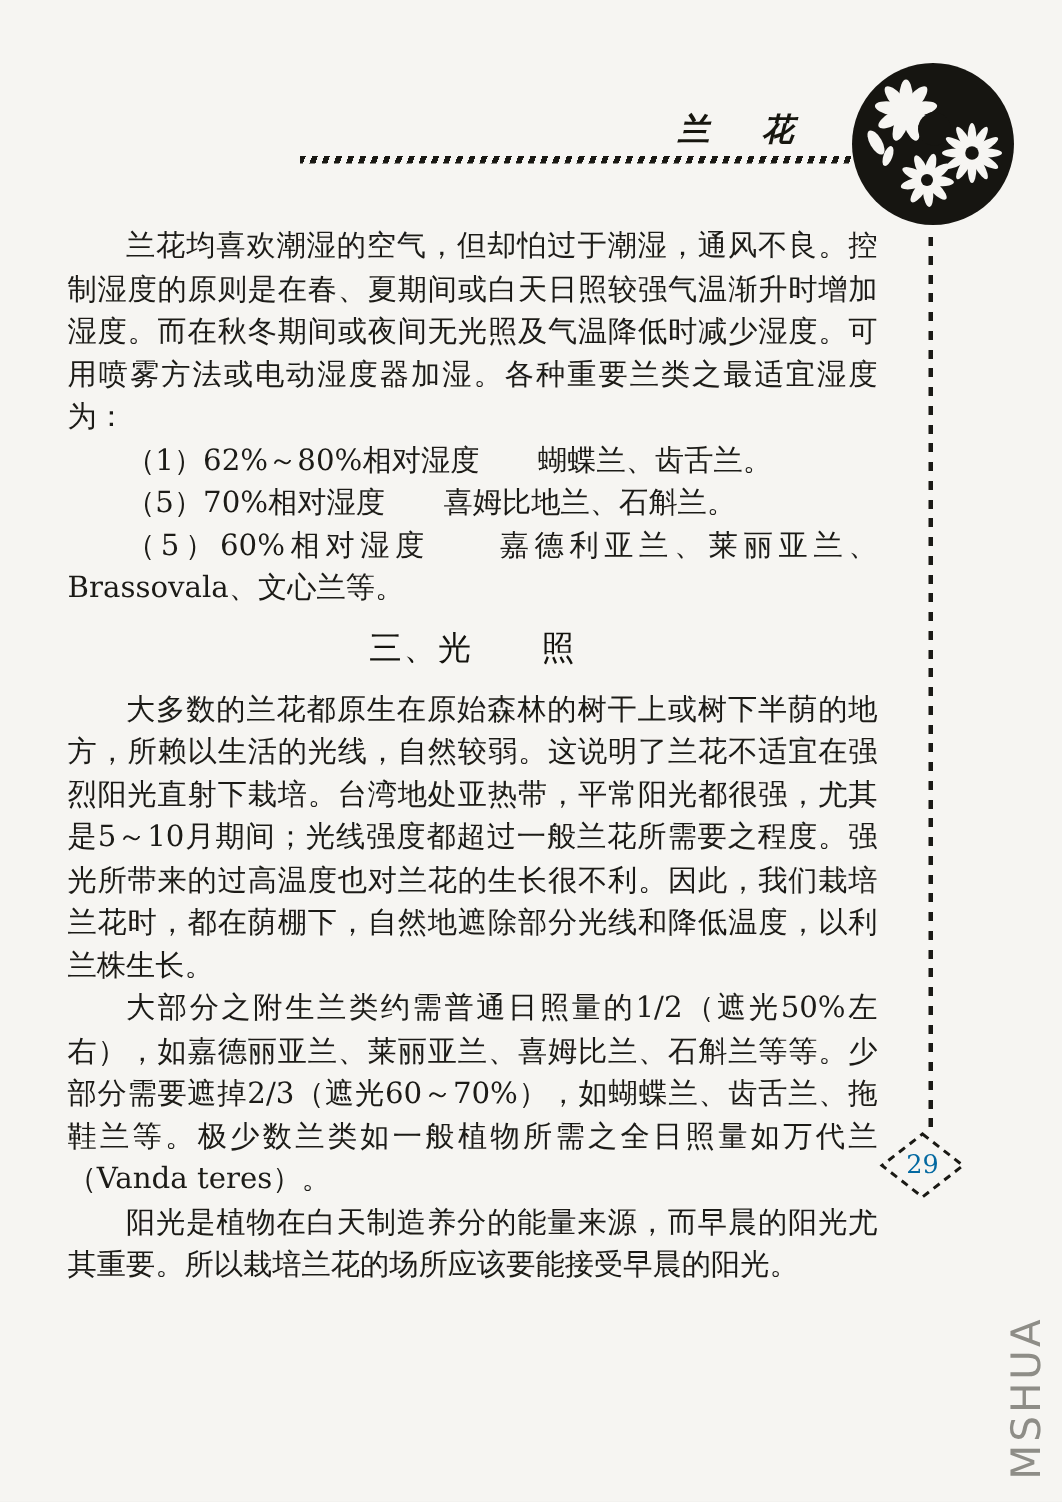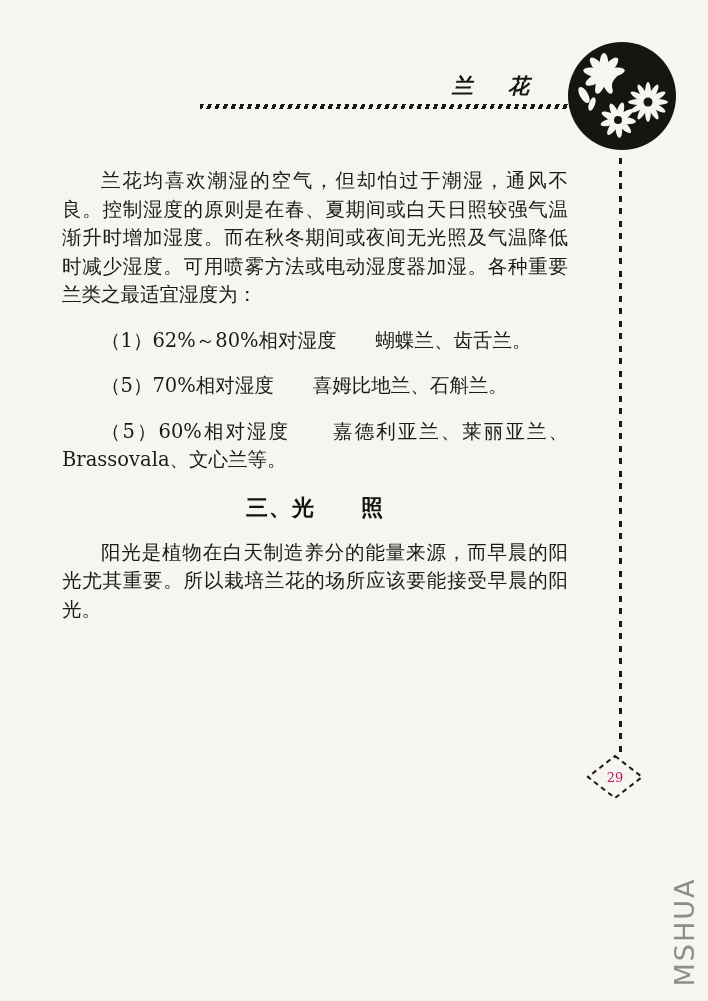--- a/index.html
+++ b/index.html
@@ -25,38 +25,38 @@
   .flower-logo{position:absolute;left:566px;top:40px;width:112px;height:112px;}
   
   .rail-dotted-line{
     position:absolute;left:619px;top:158px;width:3px;height:594px;
     background:repeating-linear-gradient(to bottom,#1a1915 0 6px,transparent 6px 12.5px);
   }
   .page-number-diamond{position:absolute;left:586px;top:754px;width:58px;height:46px;}
   .page-number-diamond .num{
     position:absolute;left:0;top:0;width:58px;height:46px;
     display:flex;align-items:center;justify-content:center;
-    font-size:13px;color:#be185d;
+    font-size:17px;color:#0369a1;
   }
   .watermark{
     position:absolute;left:624px;top:917px;width:120px;height:30px;
     transform:rotate(-90deg);transform-origin:center;
     text-align:center;color:#8e8d87;font-size:27px;letter-spacing:2px;
     font-family:"DejaVu Sans","Liberation Sans",sans-serif;white-space:nowrap;
   }
   
   .content{
     position:absolute;left:45px;top:150px;width:540px;
     font-size:19.5px;line-height:28.5px;text-align:justify;
     color:#1c1b17;
   }
-  .content p{margin:17px;text-indent:2em;}
+  .content p{margin:0;text-indent:2em;}
   .section-heading{
     margin:11px 0 11px 0;text-align:center;
-    font-size:22px;font-weight:bold;line-height:30px;
+    font-size:22px;font-weight:normal;line-height:30px;
     letter-spacing:1px;color:#14130e;
   }
 </style>
 </head>
 <body>
 
 <div class="page">
 
   <div class="page-title">兰　花</div>
   <div class="header-rule"></div>
@@ -123,16 +123,18 @@
   <div class="watermark">MSHUA</div>
 
   <div class="content">
     <p>兰花均喜欢潮湿的空气，但却怕过于潮湿，通风不良。控制湿度的原则是在春、夏期间或白天日照较强气温渐升时增加湿度。而在秋冬期间或夜间无光照及气温降低时减少湿度。可用喷雾方法或电动湿度器加湿。各种重要兰类之最适宜湿度为：</p>
     <p>（1）62%～80%相对湿度　　蝴蝶兰、齿舌兰。</p>
     <p>（5）70%相对湿度　　喜姆比地兰、石斛兰。</p>
     <p>（5）60%相对湿度　　嘉德利亚兰、莱丽亚兰、Brassovala、文心兰等。</p>
 
     <div class="section-heading">三、光　　照</div>
 
+    <p>大多数的兰花都原生在原始森林的树干上或树下半荫的地方，所赖以生活的光线，自然较弱。这说明了兰花不适宜在强烈阳光直射下栽培。台湾地处亚热带，平常阳光都很强，尤其是5～10月期间；光线强度都超过一般兰花所需要之程度。强光所带来的过高温度也对兰花的生长很不利。因此，我们栽培兰花时，都在荫棚下，自然地遮除部分光线和降低温度，以利兰株生长。</p>
+    <p>大部分之附生兰类约需普通日照量的1/2（遮光50%左右），如嘉德丽亚兰、莱丽亚兰、喜姆比兰、石斛兰等等。少部分需要遮掉2/3（遮光60～70%），如蝴蝶兰、齿舌兰、拖鞋兰等。极少数兰类如一般植物所需之全日照量如万代兰（Vanda teres）。</p>
     <p>阳光是植物在白天制造养分的能量来源，而早晨的阳光尤其重要。所以栽培兰花的场所应该要能接受早晨的阳光。</p>
   </div>
 
 </div>
 
 </body></html>

